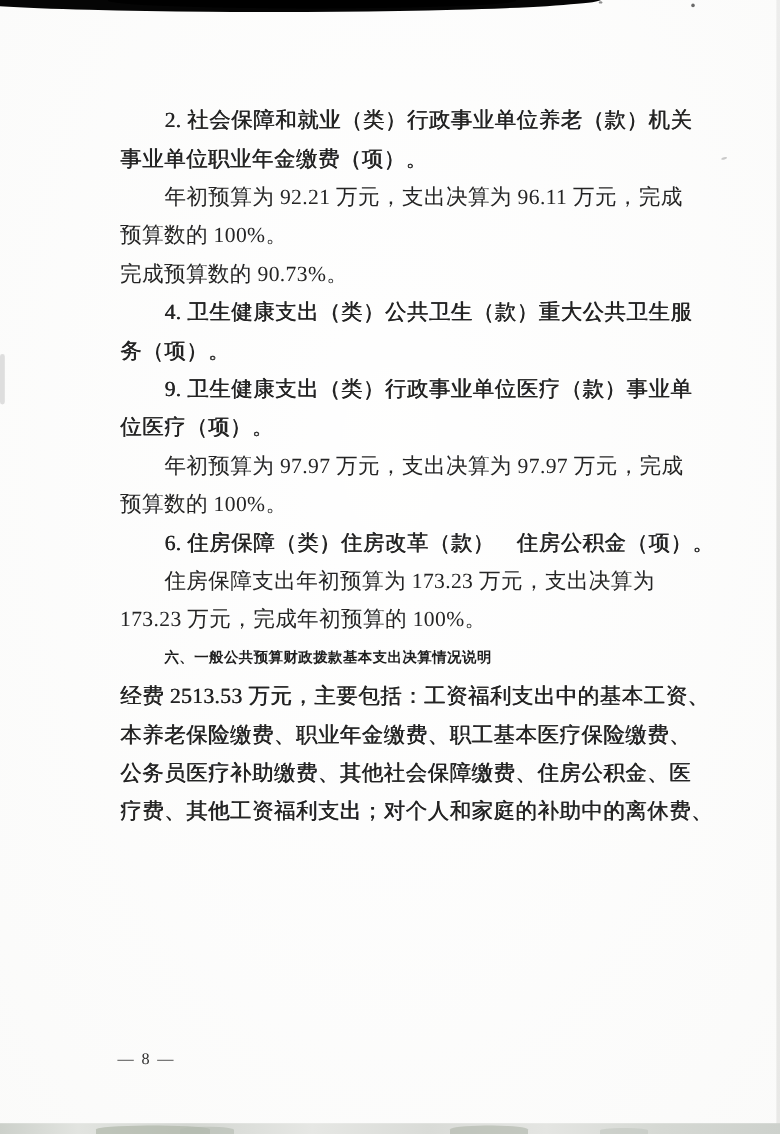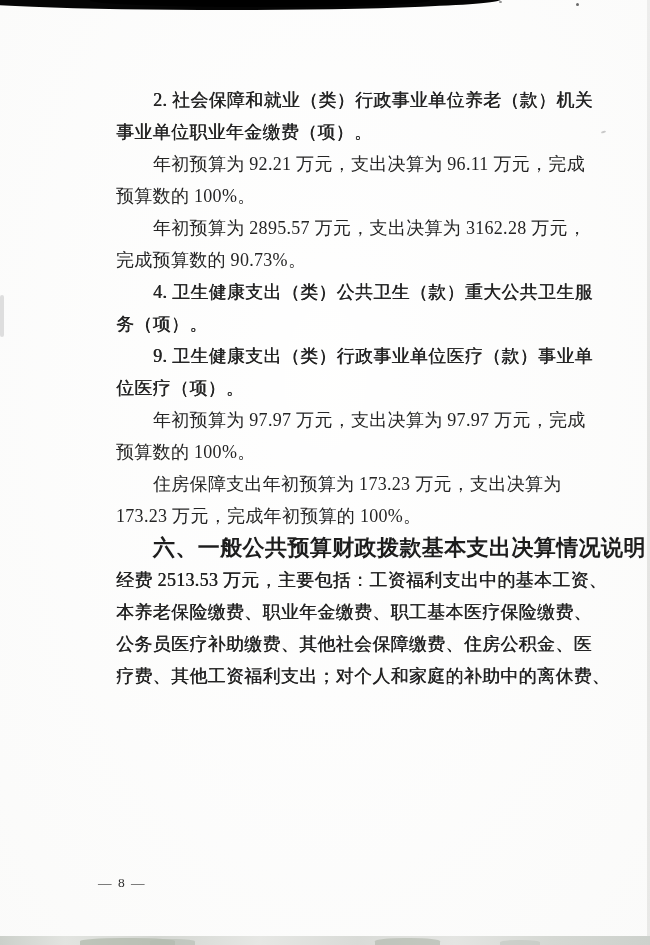--- a/index.html
+++ b/index.html
@@ -18,38 +18,38 @@
   .page {
     position: absolute;
     inset: 0;
     background:
       radial-gradient(ellipse at 50% 40%, rgba(255,255,255,0.9), rgba(250,250,249,0.6)),
       #fbfbfa;
   }
   
   .doc {
     position: absolute;
-    left: 116px;
+    left: 100px;
     top: 84px;
     width: 475px;
   }
   .line {
     height: 32px;
     line-height: 32px;
     font-size: 18px;
     color: #242424;
     letter-spacing: 0.3px;
     white-space: nowrap;
   }
   .line.indent { padding-left: 37px; }
   .line.heavy { text-shadow: 0.45px 0 0 currentColor; }
   .line.heading {
     font-family: Liberation Serif, serif;
     font-weight: 700;
-    font-size: 22px;
+    font-size: 12px;
     letter-spacing: 0.4px;
     color: #1d1d1d;
   }
   
   .pageno {
     position: absolute;
     left: 98px;
     top: 875px;
     font-size: 13.5px;
     color: #303030;
@@ -152,28 +152,28 @@
   <div class="speck-b"></div>
   <div class="speck-c"></div>
   <div class="art-right"></div>
   <div class="art-left-smudge"></div>
 
   <div class="doc">
       <div class="line indent heavy">2. 社会保障和就业（类）行政事业单位养老（款）机关</div>
       <div class="line heavy">事业单位职业年金缴费（项）。</div>
       <div class="line indent">年初预算为 92.21 万元，支出决算为 96.11 万元，完成</div>
       <div class="line">预算数的 100%。</div>
-      <div class="line indent">年初预算为 2895.57 万元，支出决算为 3162.28 万元，</div>
       <div class="line">完成预算数的 90.73%。</div>
       <div class="line indent heavy">4. 卫生健康支出（类）公共卫生（款）重大公共卫生服</div>
       <div class="line heavy">务（项）。</div>
       <div class="line indent heavy">9. 卫生健康支出（类）行政事业单位医疗（款）事业单</div>
       <div class="line heavy">位医疗（项）。</div>
       <div class="line indent">年初预算为 97.97 万元，支出决算为 97.97 万元，完成</div>
       <div class="line">预算数的 100%。</div>
+      <div class="line indent heavy">6. 住房保障（类）住房改革（款）　住房公积金（项）。</div>
       <div class="line indent">住房保障支出年初预算为 173.23 万元，支出决算为</div>
       <div class="line">173.23 万元，完成年初预算的 100%。</div>
       <div class="line indent heading">六、一般公共预算财政拨款基本支出决算情况说明</div>
       <div class="line heavy">经费 2513.53 万元，主要包括：工资福利支出中的基本工资、</div>
       <div class="line heavy">本养老保险缴费、职业年金缴费、职工基本医疗保险缴费、</div>
       <div class="line heavy">公务员医疗补助缴费、其他社会保障缴费、住房公积金、医</div>
       <div class="line heavy">疗费、其他工资福利支出；对个人和家庭的补助中的离休费、</div>
     </div>
 
   <div class="pageno">— 8 —</div>

